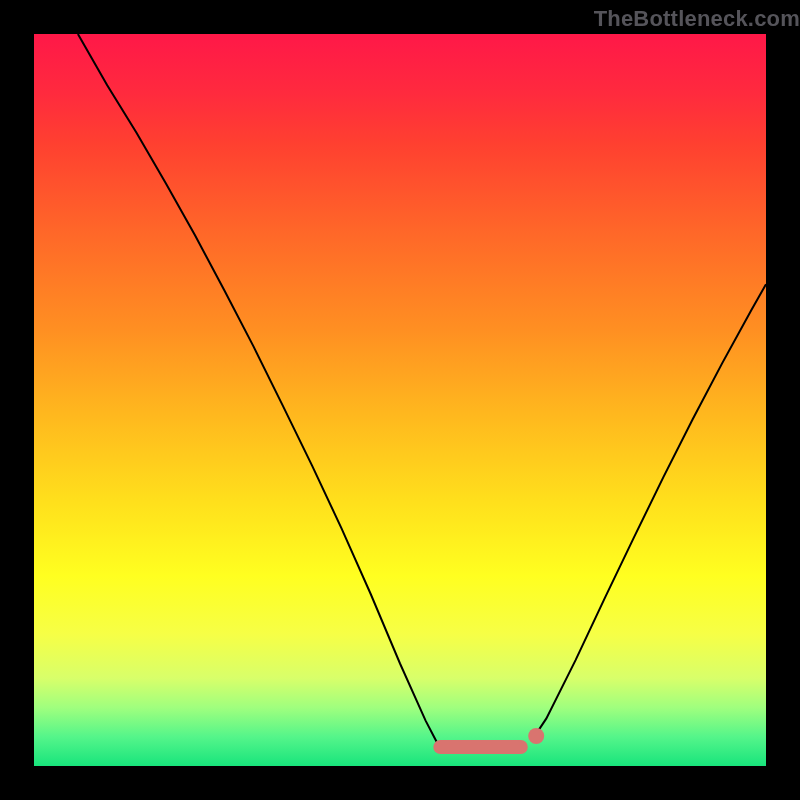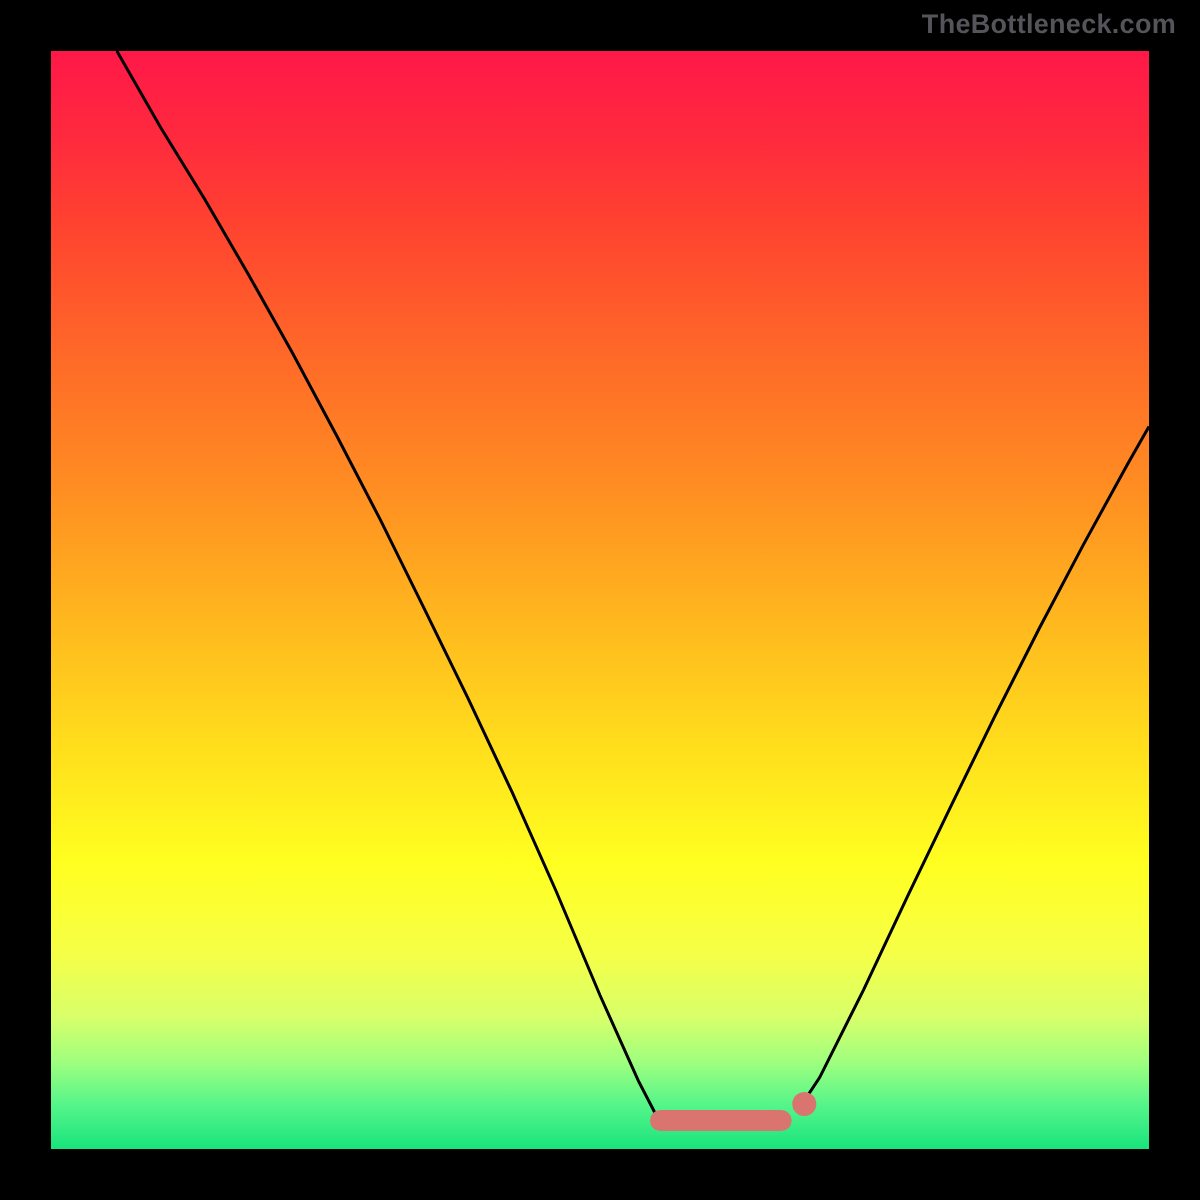--- a/index.html
+++ b/index.html
@@ -58,23 +58,23 @@
     fill: #d9746f;
   }
   .curve {
     stroke: #000;
     stroke-width: 2;
     fill: none;
   }
   .brand {
     position: absolute;
     top: 6px;
-    right: 16px;
+    right: 0;
     font-family: Arial, Helvetica, sans-serif;
-    font-size: 18px;
+    font-size: 22px;
     font-weight: 600;
     color: #55545a;
     letter-spacing: 0.2px;
   }
 </style>
 </head>
 <body>
 
 <div class="frame">
   <div class="plot"></div>

